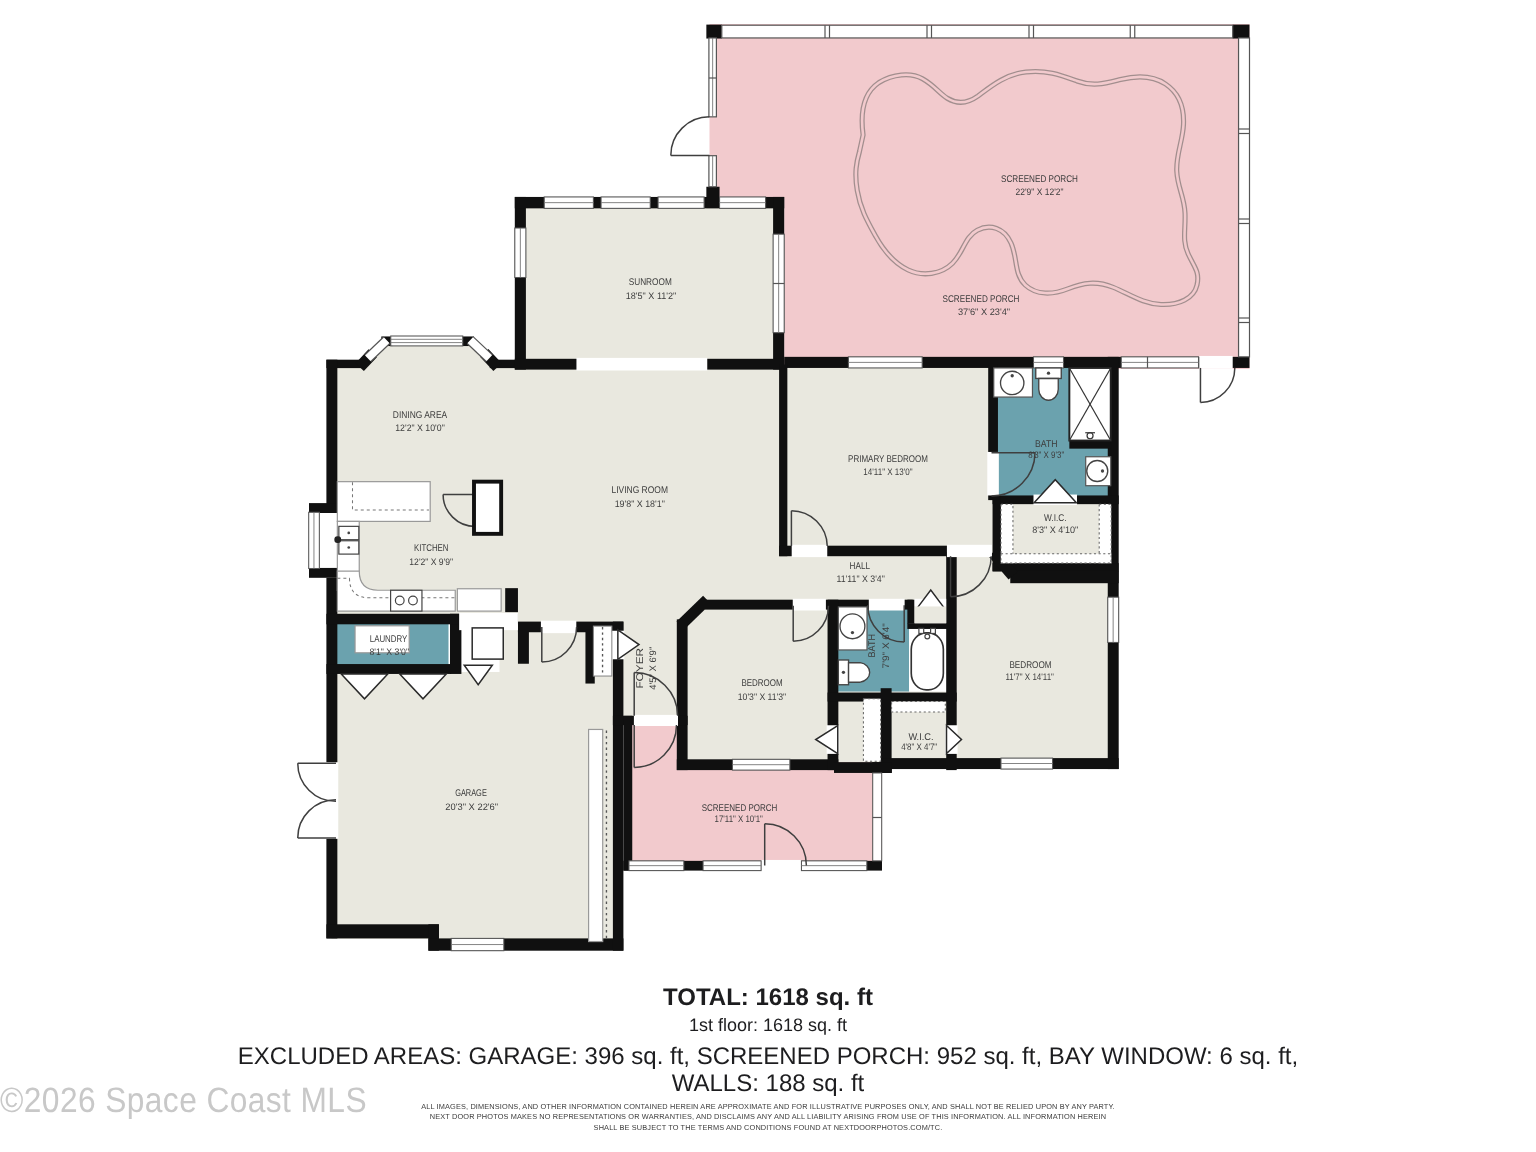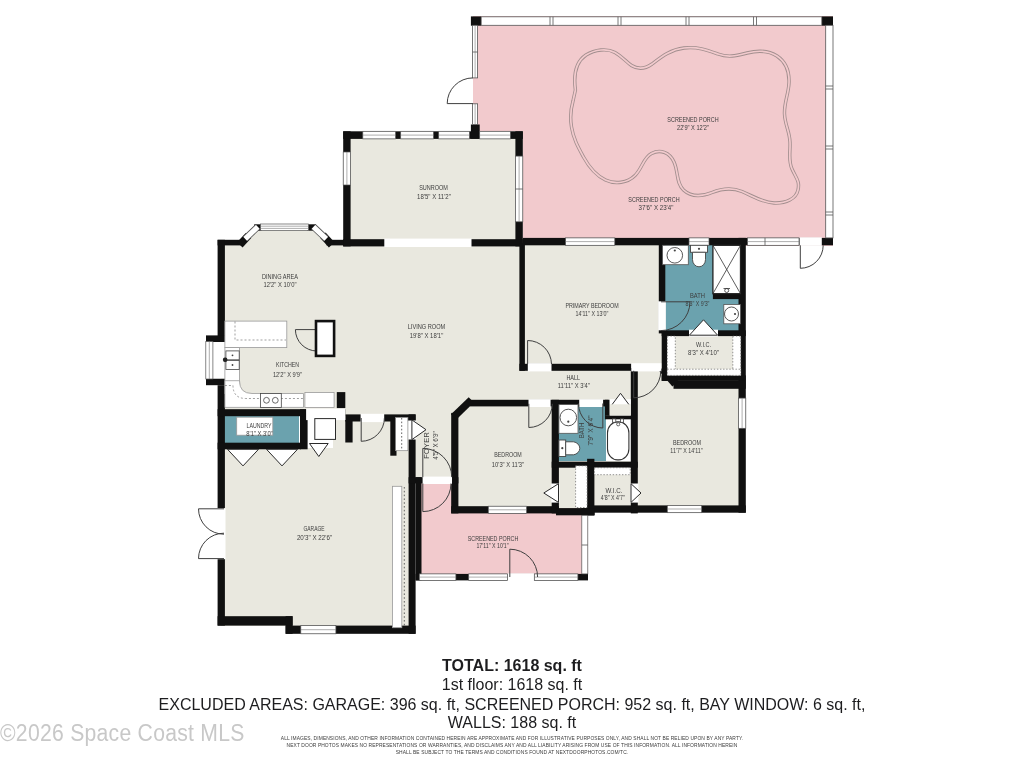--- a/index.html
+++ b/index.html
@@ -3,21 +3,21 @@
 <meta charset="utf-8">
 <style>
 html,body{margin:0;padding:0;background:#ffffff;}
 .page{position:relative;width:924px;height:768px;background:#fff;overflow:hidden;
   font-family:"Liberation Sans",sans-serif;}
 svg text{font-family:"Liberation Sans",sans-serif;fill:#3d3d3d;}
 .rm{font-size:6.5px;}
 .dim{font-size:6.3px;}
 .footer{position:absolute;left:0;width:1024px;text-align:center;color:#1d1d1f;}
 .f1{top:657px;font-size:16px;font-weight:bold;}
-.f2{top:676px;font-size:16px;}
+.f2{top:676px;font-size:12px;}
 .f3{top:696px;font-size:16px;}
 .f4{top:713.5px;font-size:16px;}
 .disc{top:735px;font-size:4.9px;color:#3a3a3a;line-height:7.1px;letter-spacing:.1px;}
 .wm{position:absolute;left:0px;top:720px;font-size:23.5px;color:#c8c8c8;letter-spacing:.3px;transform:scaleX(0.9);transform-origin:0 0;}
 </style>
 </head>
 <body>
 <div class="page">
 <svg width="1024" height="768" viewBox="0 0 1024 768">
 

